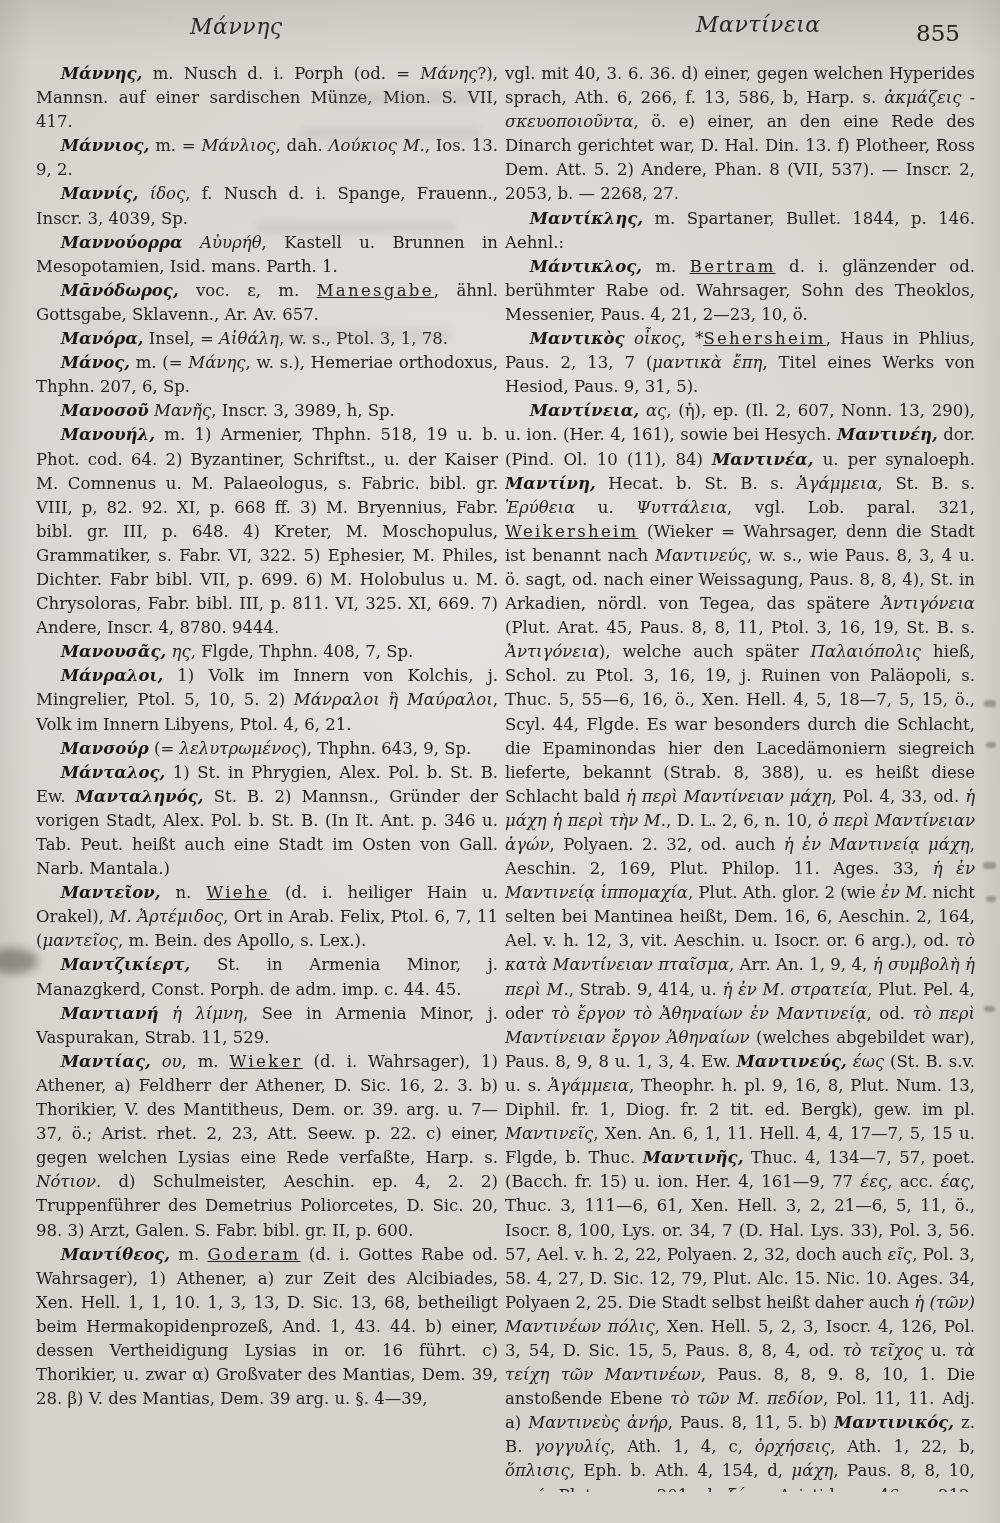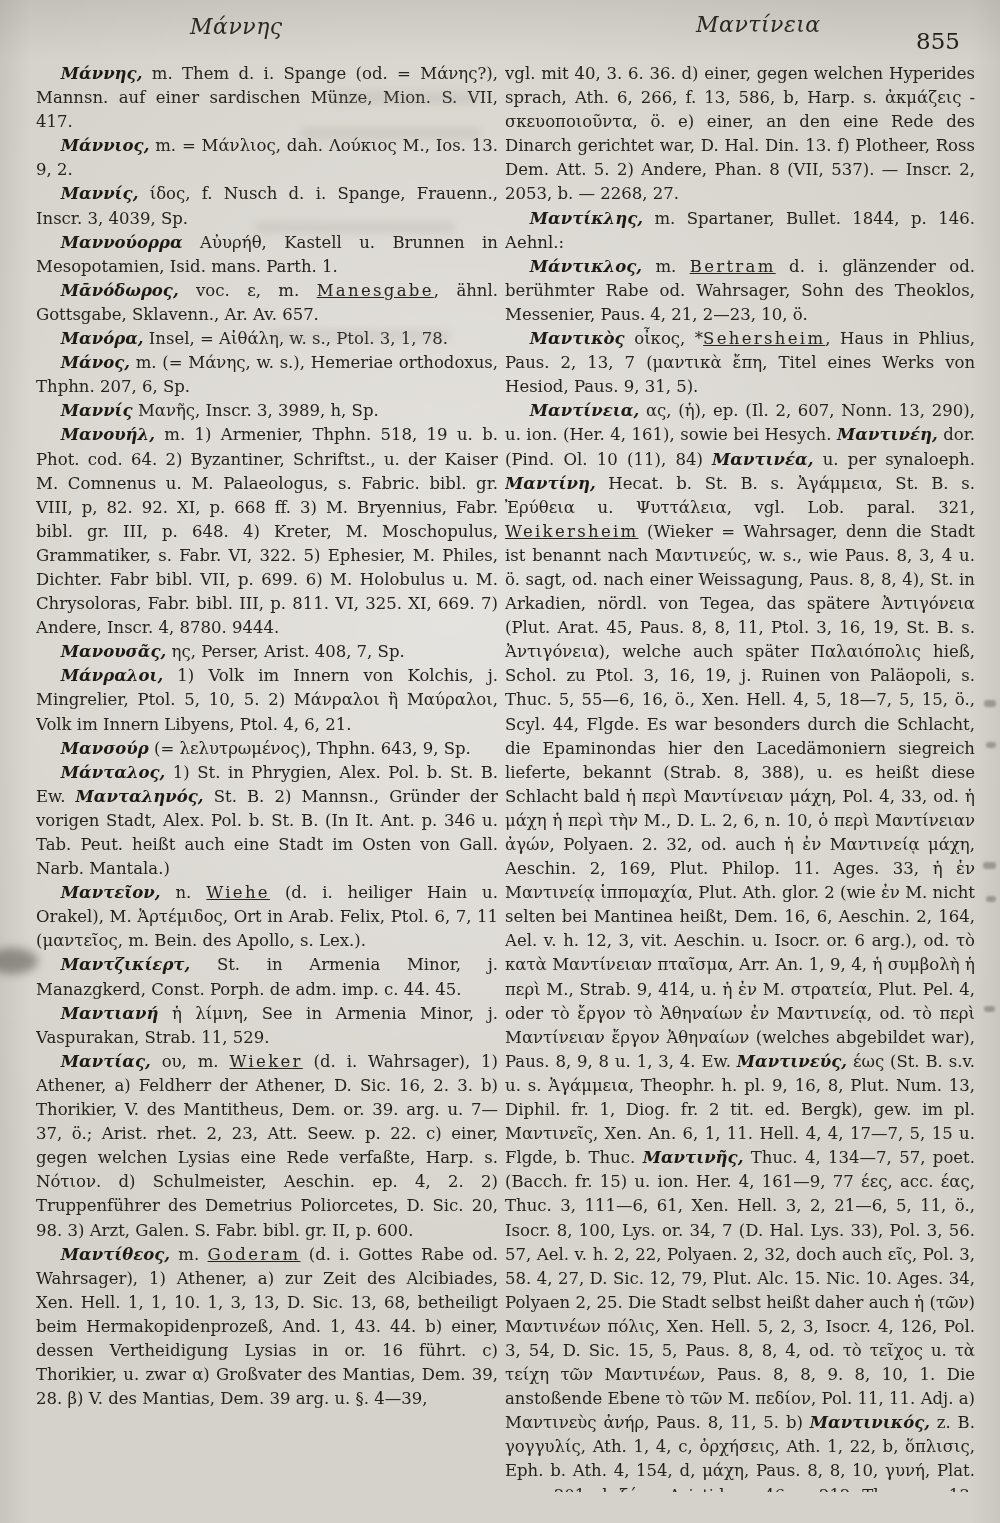--- a/index.html
+++ b/index.html
@@ -29,21 +29,21 @@
   .col{
     position:absolute;top:62px;height:1430px;overflow:hidden;
     font-size:16.5px;line-height:24.1px;text-align:justify;
     color:var(--ink);
   }
   .col-left{left:36px;width:462px;}
   .col-right{left:505px;width:470px;}
   p.para{margin:0;text-indent:1.5em;}
   p.para.noindent{text-indent:0;}
   .r-b{font-weight:bold;color:#1d1914;font-style:italic;}
-  .r-i{}
+  .r-i{font-style:italic;}
   .r-sp{letter-spacing:.14em;text-decoration:underline;}
   
   .blot{
     position:absolute;left:-14px;top:948px;width:52px;height:26px;
     background:#57534d;border-radius:50%;filter:blur(5px);opacity:.55;
   }
   .ghost{
     position:absolute;background:#8d8a84;filter:blur(4px);border-radius:4px;opacity:.18;
   }
   .g1{left:330px;top:92px;width:150px;height:12px;}
@@ -60,34 +60,34 @@
   .t5{left:984px;top:1006px;width:11px;height:6px;}
 </style>
 </head>
 <body>
 
 <div class="page">
 
   <div class="running-header">
     <span class="head-greek" style="left:190px;top:14px;">Μάννης</span>
     <span class="head-greek" style="left:688px;top:12px;margin-left:8px;">Μαντίνεια</span>
-    <span class="page-num" style="left:916px;top:28px;text-align:right;">855</span>
+    <span class="page-num" style="left:916px;top:20px;text-align:right;">855</span>
   </div>
 
   <div class="col col-left">
-      <p class="para"><span class="r-b">Μάννης,</span><span class="r-n"> m. Them d. i. Spange (od. = </span><span class="r-i">Μάνης</span><span class="r-n">?), Mannsn. auf einer sardischen Münze, Mion. S. VII, 417.</span></p>
+      <p class="para"><span class="r-b">Μάννης,</span><span class="r-n"> m. Nusch d. i. Porph (od. = </span><span class="r-i">Μάνης</span><span class="r-n">?), Mannsn. auf einer sardischen Münze, Mion. S. VII, 417.</span></p>
       <p class="para"><span class="r-b">Μάννιος,</span><span class="r-n"> m. = </span><span class="r-i">Μάνλιος</span><span class="r-n">, dah. </span><span class="r-i">Λούκιος Μ.</span><span class="r-n">, Ios. 13. 9, 2.</span></p>
       <p class="para"><span class="r-b">Μαννίς,</span><span class="r-n"> </span><span class="r-i">ίδος</span><span class="r-n">, f. Nusch d. i. Spange, Frauenn., Inscr. 3, 4039, Sp.</span></p>
       <p class="para"><span class="r-b">Μαννούορρα</span><span class="r-n"> </span><span class="r-i">Αὐυρήθ</span><span class="r-n">, Kastell u. Brunnen in Mesopotamien, Isid. mans. Parth. 1.</span></p>
       <p class="para"><span class="r-b">Μᾱνόδωρος,</span><span class="r-n"> voc. ε, m. </span><span class="r-sp">Manesgabe</span><span class="r-n">, ähnl. Gottsgabe, Sklavenn., Ar. Av. 657.</span></p>
       <p class="para"><span class="r-b">Μανόρα,</span><span class="r-n"> Insel, = </span><span class="r-i">Αἰθάλη</span><span class="r-n">, w. s., Ptol. 3, 1, 78.</span></p>
       <p class="para"><span class="r-b">Μάνος,</span><span class="r-n"> m. (= </span><span class="r-i">Μάνης</span><span class="r-n">, w. s.), Hemeriae orthodoxus, Thphn. 207, 6, Sp.</span></p>
-      <p class="para"><span class="r-b">Μαννίς</span><span class="r-n"> </span><span class="r-i">Μανῆς</span><span class="r-n">, Inscr. 3, 3989, h, Sp.</span></p>
+      <p class="para"><span class="r-b">Μανοσοῦ</span><span class="r-n"> </span><span class="r-i">Μανῆς</span><span class="r-n">, Inscr. 3, 3989, h, Sp.</span></p>
       <p class="para"><span class="r-b">Μανουήλ,</span><span class="r-n"> m. 1) Armenier, Thphn. 518, 19 u. b. Phot. cod. 64. 2) Byzantiner, Schriftst., u. der Kaiser M. Comnenus u. M. Palaeologus, s. Fabric. bibl. gr. VIII, p, 82. 92. XI, p. 668 ff. 3) M. Bryennius, Fabr. bibl. gr. III, p. 648. 4) Kreter, M. Moschopulus, Grammatiker, s. Fabr. VI, 322. 5) Ephesier, M. Philes, Dichter. Fabr bibl. VII, p. 699. 6) M. Holobulus u. M. Chrysoloras, Fabr. bibl. III, p. 811. VI, 325. XI, 669. 7) Andere, Inscr. 4, 8780. 9444.</span></p>
-      <p class="para"><span class="r-b">Μανουσᾶς,</span><span class="r-n"> </span><span class="r-i">ης</span><span class="r-n">, Perser, Arist. 408, 7, Sp.</span></p>
+      <p class="para"><span class="r-b">Μανουσᾶς,</span><span class="r-n"> </span><span class="r-i">ης</span><span class="r-n">, Flgde, Thphn. 408, 7, Sp.</span></p>
       <p class="para"><span class="r-b">Μάνραλοι,</span><span class="r-n"> 1) Volk im Innern von Kolchis, j. Mingrelier, Ptol. 5, 10, 5. 2) </span><span class="r-i">Μάνραλοι ἢ Μαύραλοι</span><span class="r-n">, Volk im Innern Libyens, Ptol. 4, 6, 21.</span></p>
       <p class="para"><span class="r-b">Μανσούρ</span><span class="r-n"> (= </span><span class="r-i">λελυτρωμένος</span><span class="r-n">), Thphn. 643, 9, Sp.</span></p>
       <p class="para"><span class="r-b">Μάνταλος,</span><span class="r-n"> 1) St. in Phrygien, Alex. Pol. b. St. B. Ew. </span><span class="r-b">Μανταληνός,</span><span class="r-n"> St. B. 2) Mannsn., Gründer der vorigen Stadt, Alex. Pol. b. St. B. (In It. Ant. p. 346 u. Tab. Peut. heißt auch eine Stadt im Osten von Gall. Narb. Mantala.)</span></p>
       <p class="para"><span class="r-b">Μαντεῖον,</span><span class="r-n"> n. </span><span class="r-sp">Wiehe</span><span class="r-n"> (d. i. heiliger Hain u. Orakel), </span><span class="r-i">Μ. Ἀρτέμιδος</span><span class="r-n">, Ort in Arab. Felix, Ptol. 6, 7, 11 (</span><span class="r-i">μαντεῖος</span><span class="r-n">, m. Bein. des Apollo, s. Lex.).</span></p>
       <p class="para"><span class="r-b">Μαντζικίερτ,</span><span class="r-n"> St. in Armenia Minor, j. Manazgkerd, Const. Porph. de adm. imp. c. 44. 45.</span></p>
       <p class="para"><span class="r-b">Μαντιανή</span><span class="r-n"> </span><span class="r-i">ἡ λίμνη</span><span class="r-n">, See in Armenia Minor, j. Vaspurakan, Strab. 11, 529.</span></p>
       <p class="para"><span class="r-b">Μαντίας,</span><span class="r-n"> </span><span class="r-i">ου</span><span class="r-n">, m. </span><span class="r-sp">Wieker</span><span class="r-n"> (d. i. Wahrsager), 1) Athener, a) Feldherr der Athener, D. Sic. 16, 2. 3. b) Thorikier, V. des Mantitheus, Dem. or. 39. arg. u. 7—37, ö.; Arist. rhet. 2, 23, Att. Seew. p. 22. c) einer, gegen welchen Lysias eine Rede verfaßte, Harp. s. </span><span class="r-i">Νότιον</span><span class="r-n">. d) Schulmeister, Aeschin. ep. 4, 2. 2) Truppenführer des Demetrius Poliorcetes, D. Sic. 20, 98. 3) Arzt, Galen. S. Fabr. bibl. gr. II, p. 600.</span></p>
       <p class="para"><span class="r-b">Μαντίθεος,</span><span class="r-n"> m. </span><span class="r-sp">Goderam</span><span class="r-n"> (d. i. Gottes Rabe od. Wahrsager), 1) Athener, a) zur Zeit des Alcibiades, Xen. Hell. 1, 1, 10. 1, 3, 13, D. Sic. 13, 68, betheiligt beim Hermakopidenprozeß, And. 1, 43. 44. b) einer, dessen Vertheidigung Lysias in or. 16 führt. c) Thorikier, u. zwar α) Großvater des Mantias, Dem. 39, 28. β) V. des Mantias, Dem. 39 arg. u. §. 4—39,</span></p>
     </div>
 

